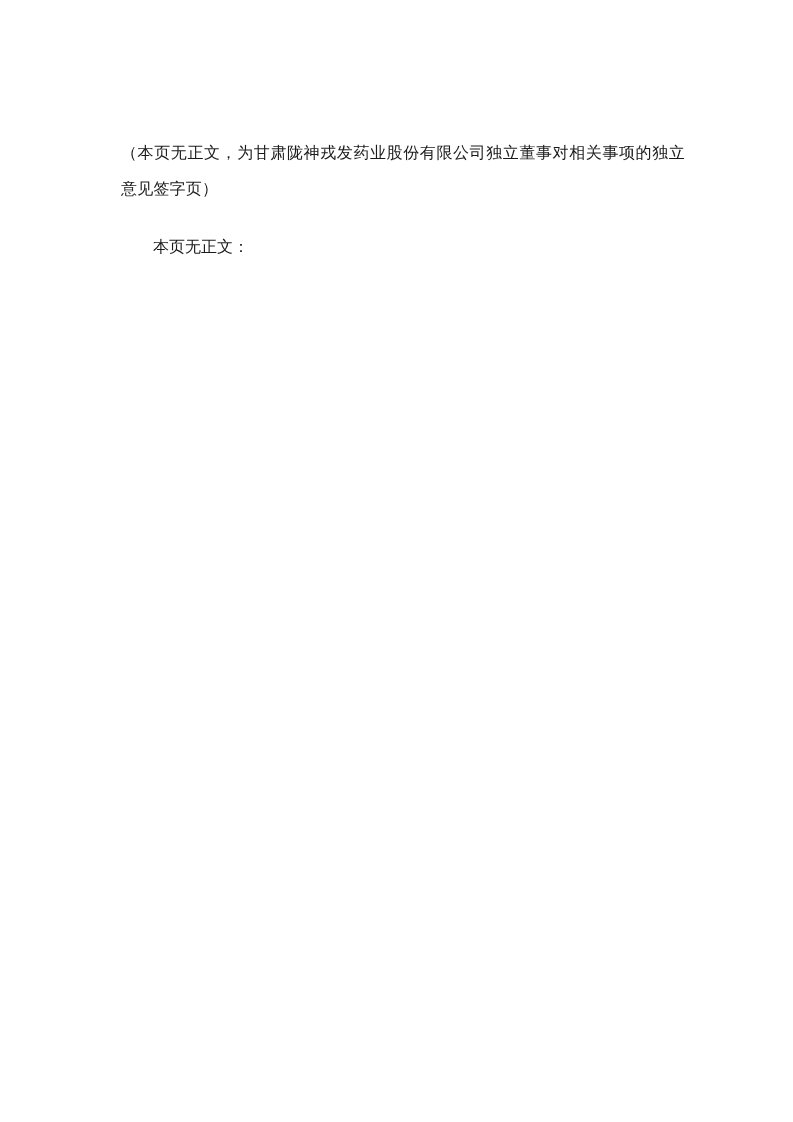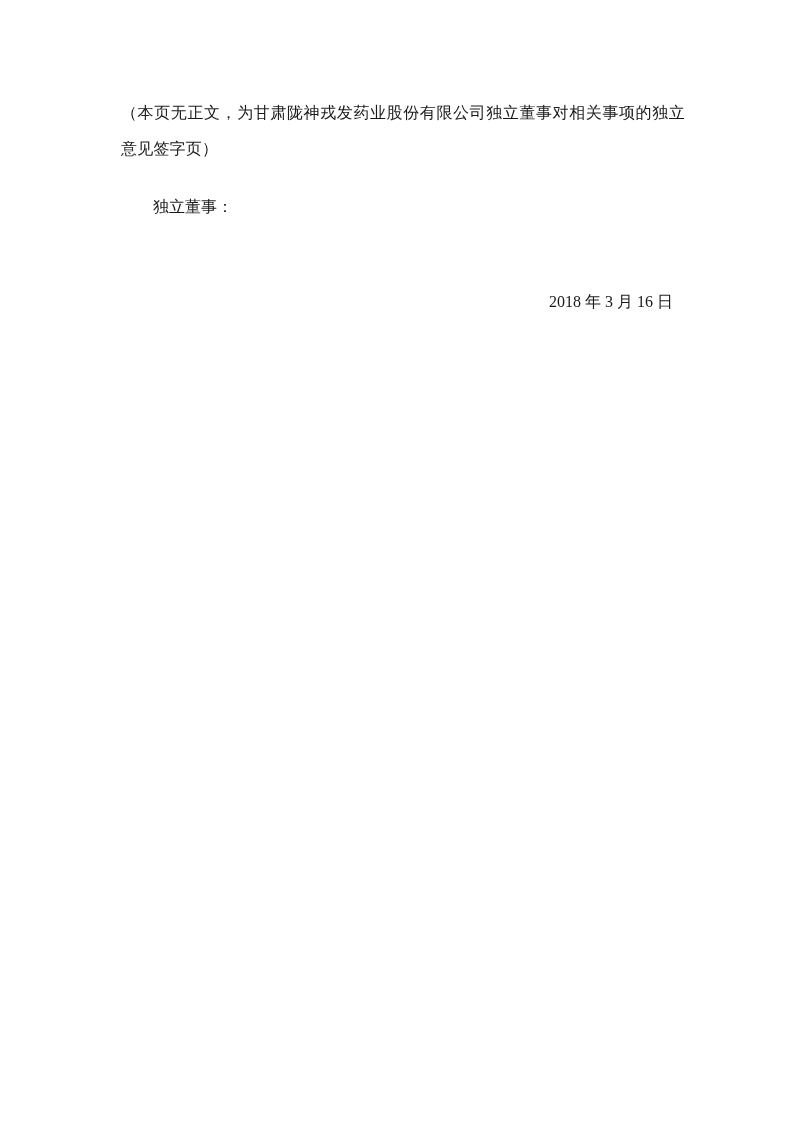--- a/index.html
+++ b/index.html
@@ -15,20 +15,21 @@
     background: #ffffff;
     font-family: "Liberation Serif", "DejaVu Serif", serif;
     color: #1a1a1a;
     font-size: 16px;
     overflow: hidden;
     box-sizing: border-box;
   }
   .content {
     box-sizing: border-box;
     padding: 95px 108px 0 121px;
+    margin-top: 40px;
   }
   .closing-note {
     margin: 0;
     line-height: 36px;
     text-align: justify;
     text-justify: inter-ideograph;
     letter-spacing: 0.2px;
   }
   .directors-label {
     margin: 22px 0 0 0;
@@ -56,19 +57,18 @@
   }
 </style>
 </head>
 <body>
 
 <div class="page">
   <div class="content">
 
     <p class="closing-note">（本页无正文，为甘肃陇神戎发药业股份有限公司独立董事对相关事项的独立意见签字页）</p>
 
-    <p class="directors-label">独立董事：</p>
+    <p class="directors-label">本页无正文：</p>
 
 
-    <p class="date-line">2018 年 3 月 16 日</p>
 
   </div>
 </div>
 
 </body></html>

